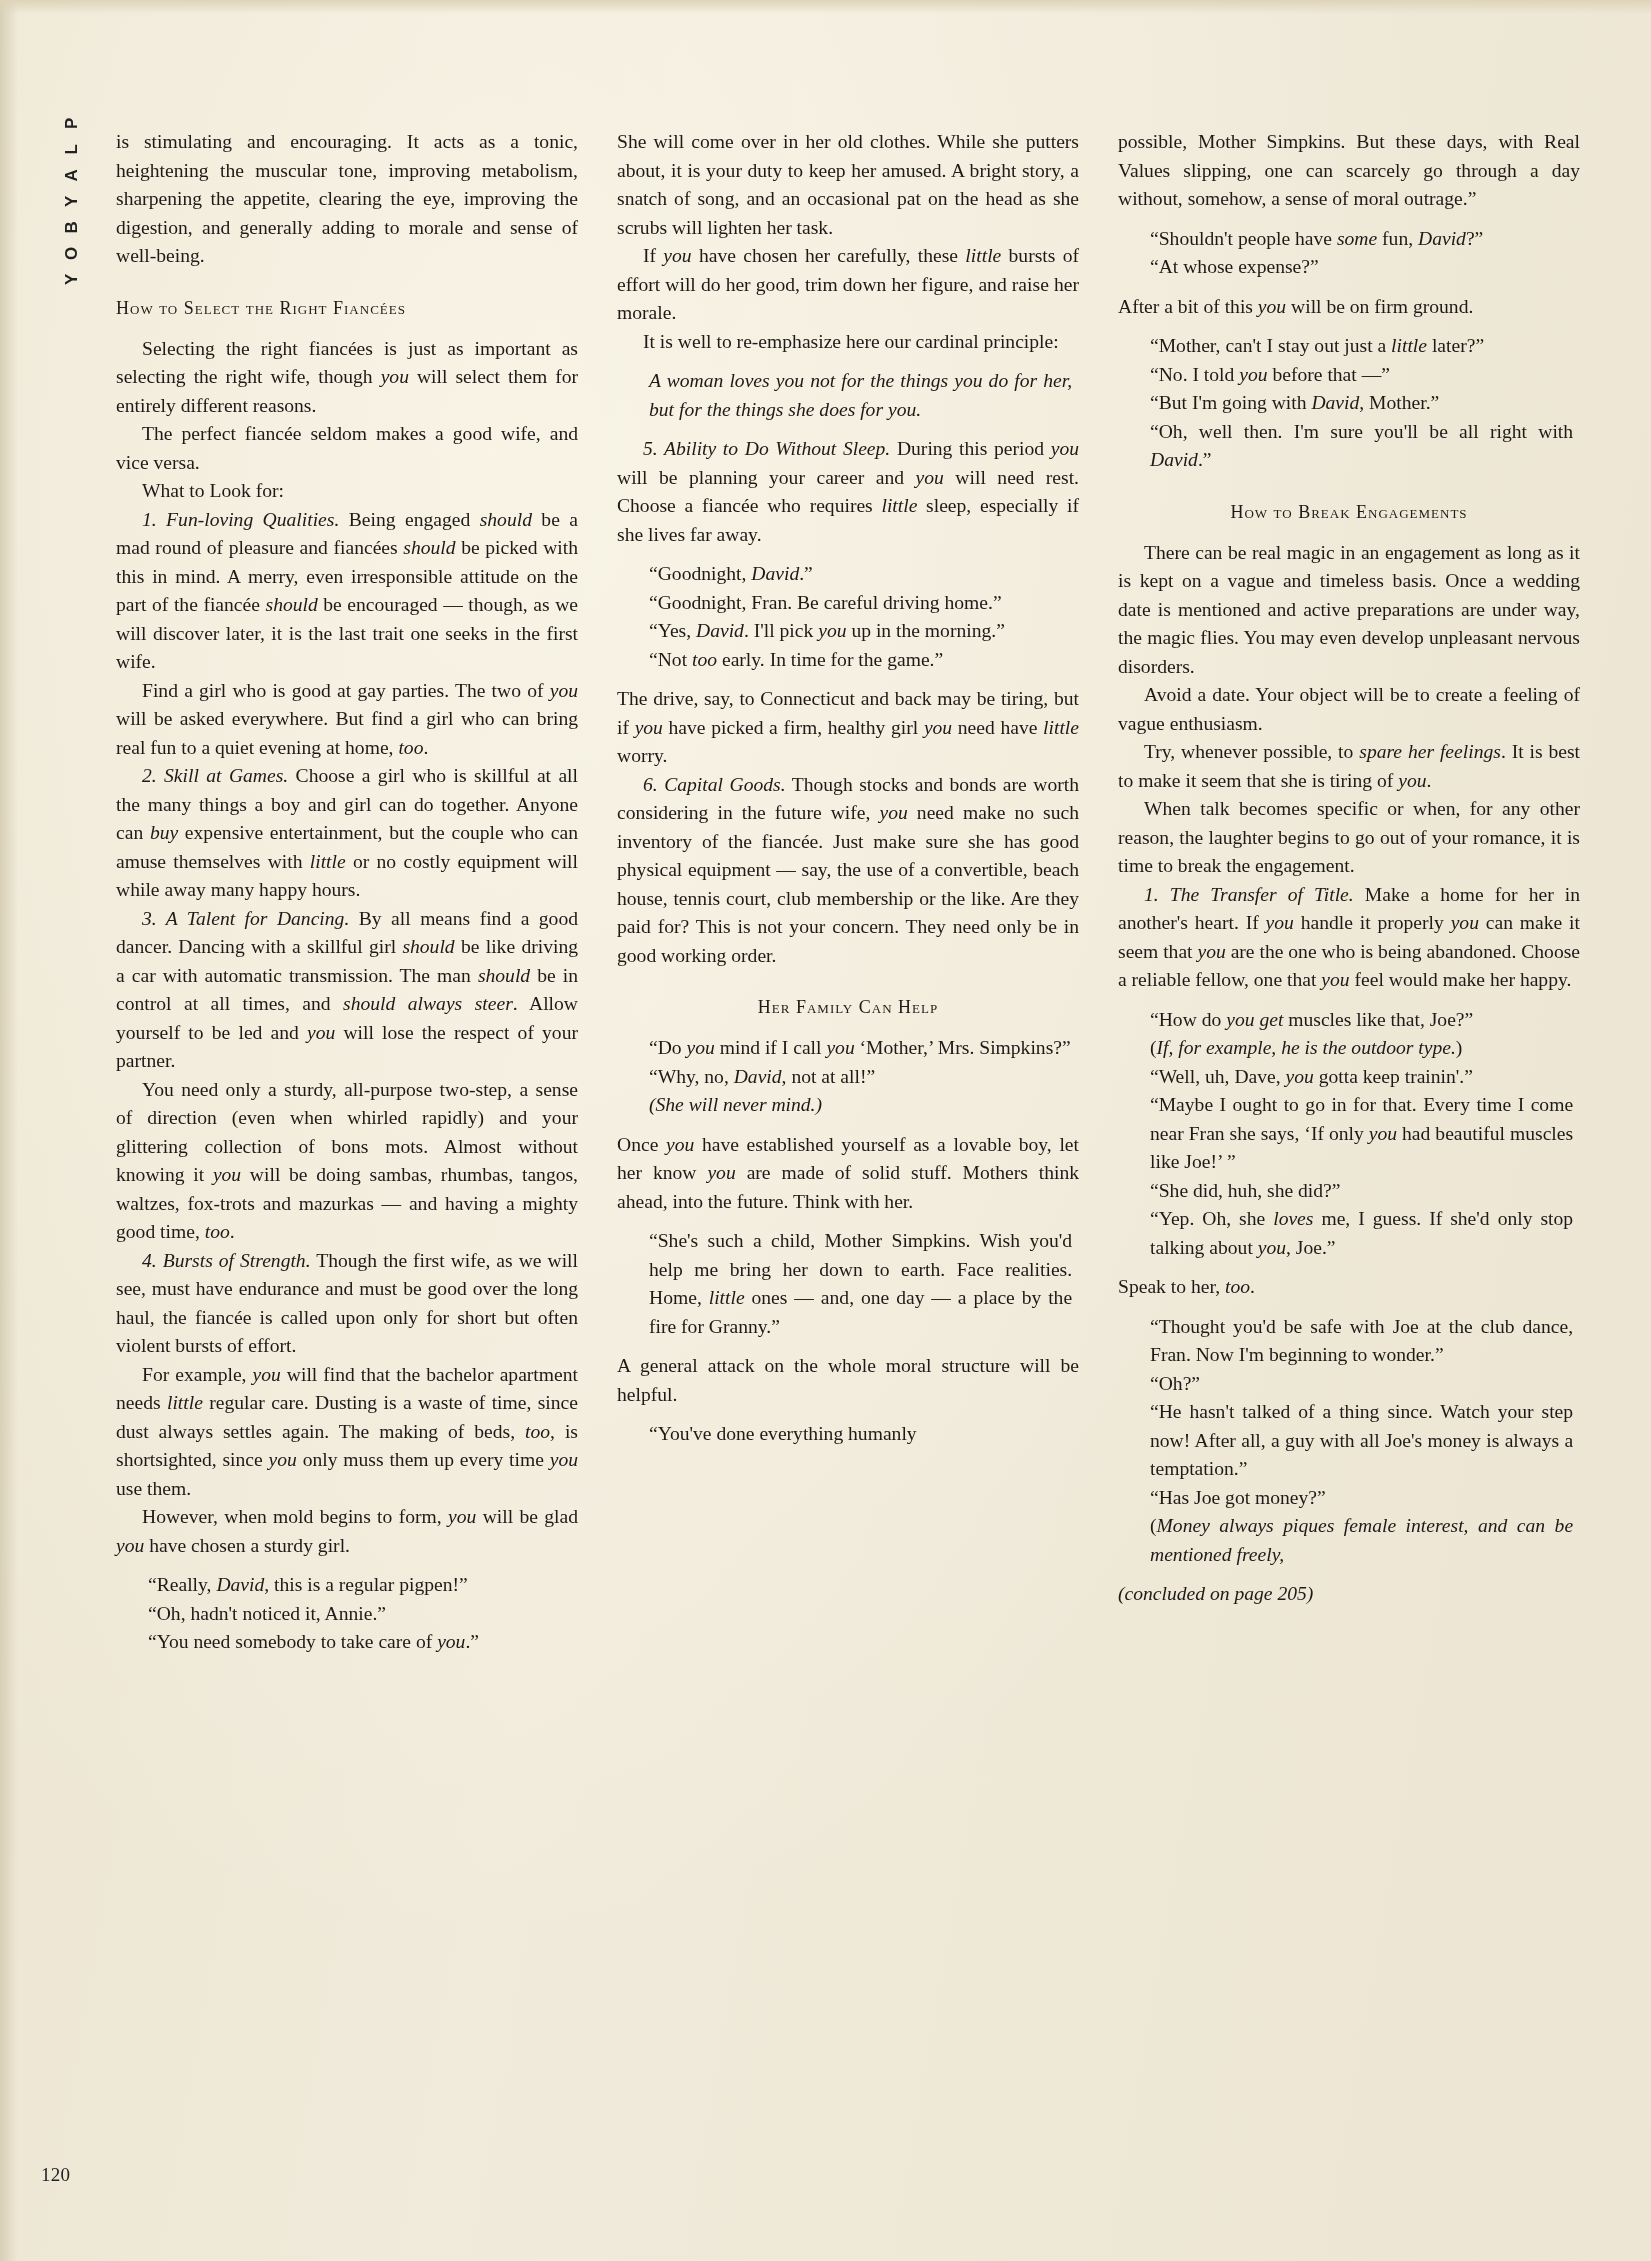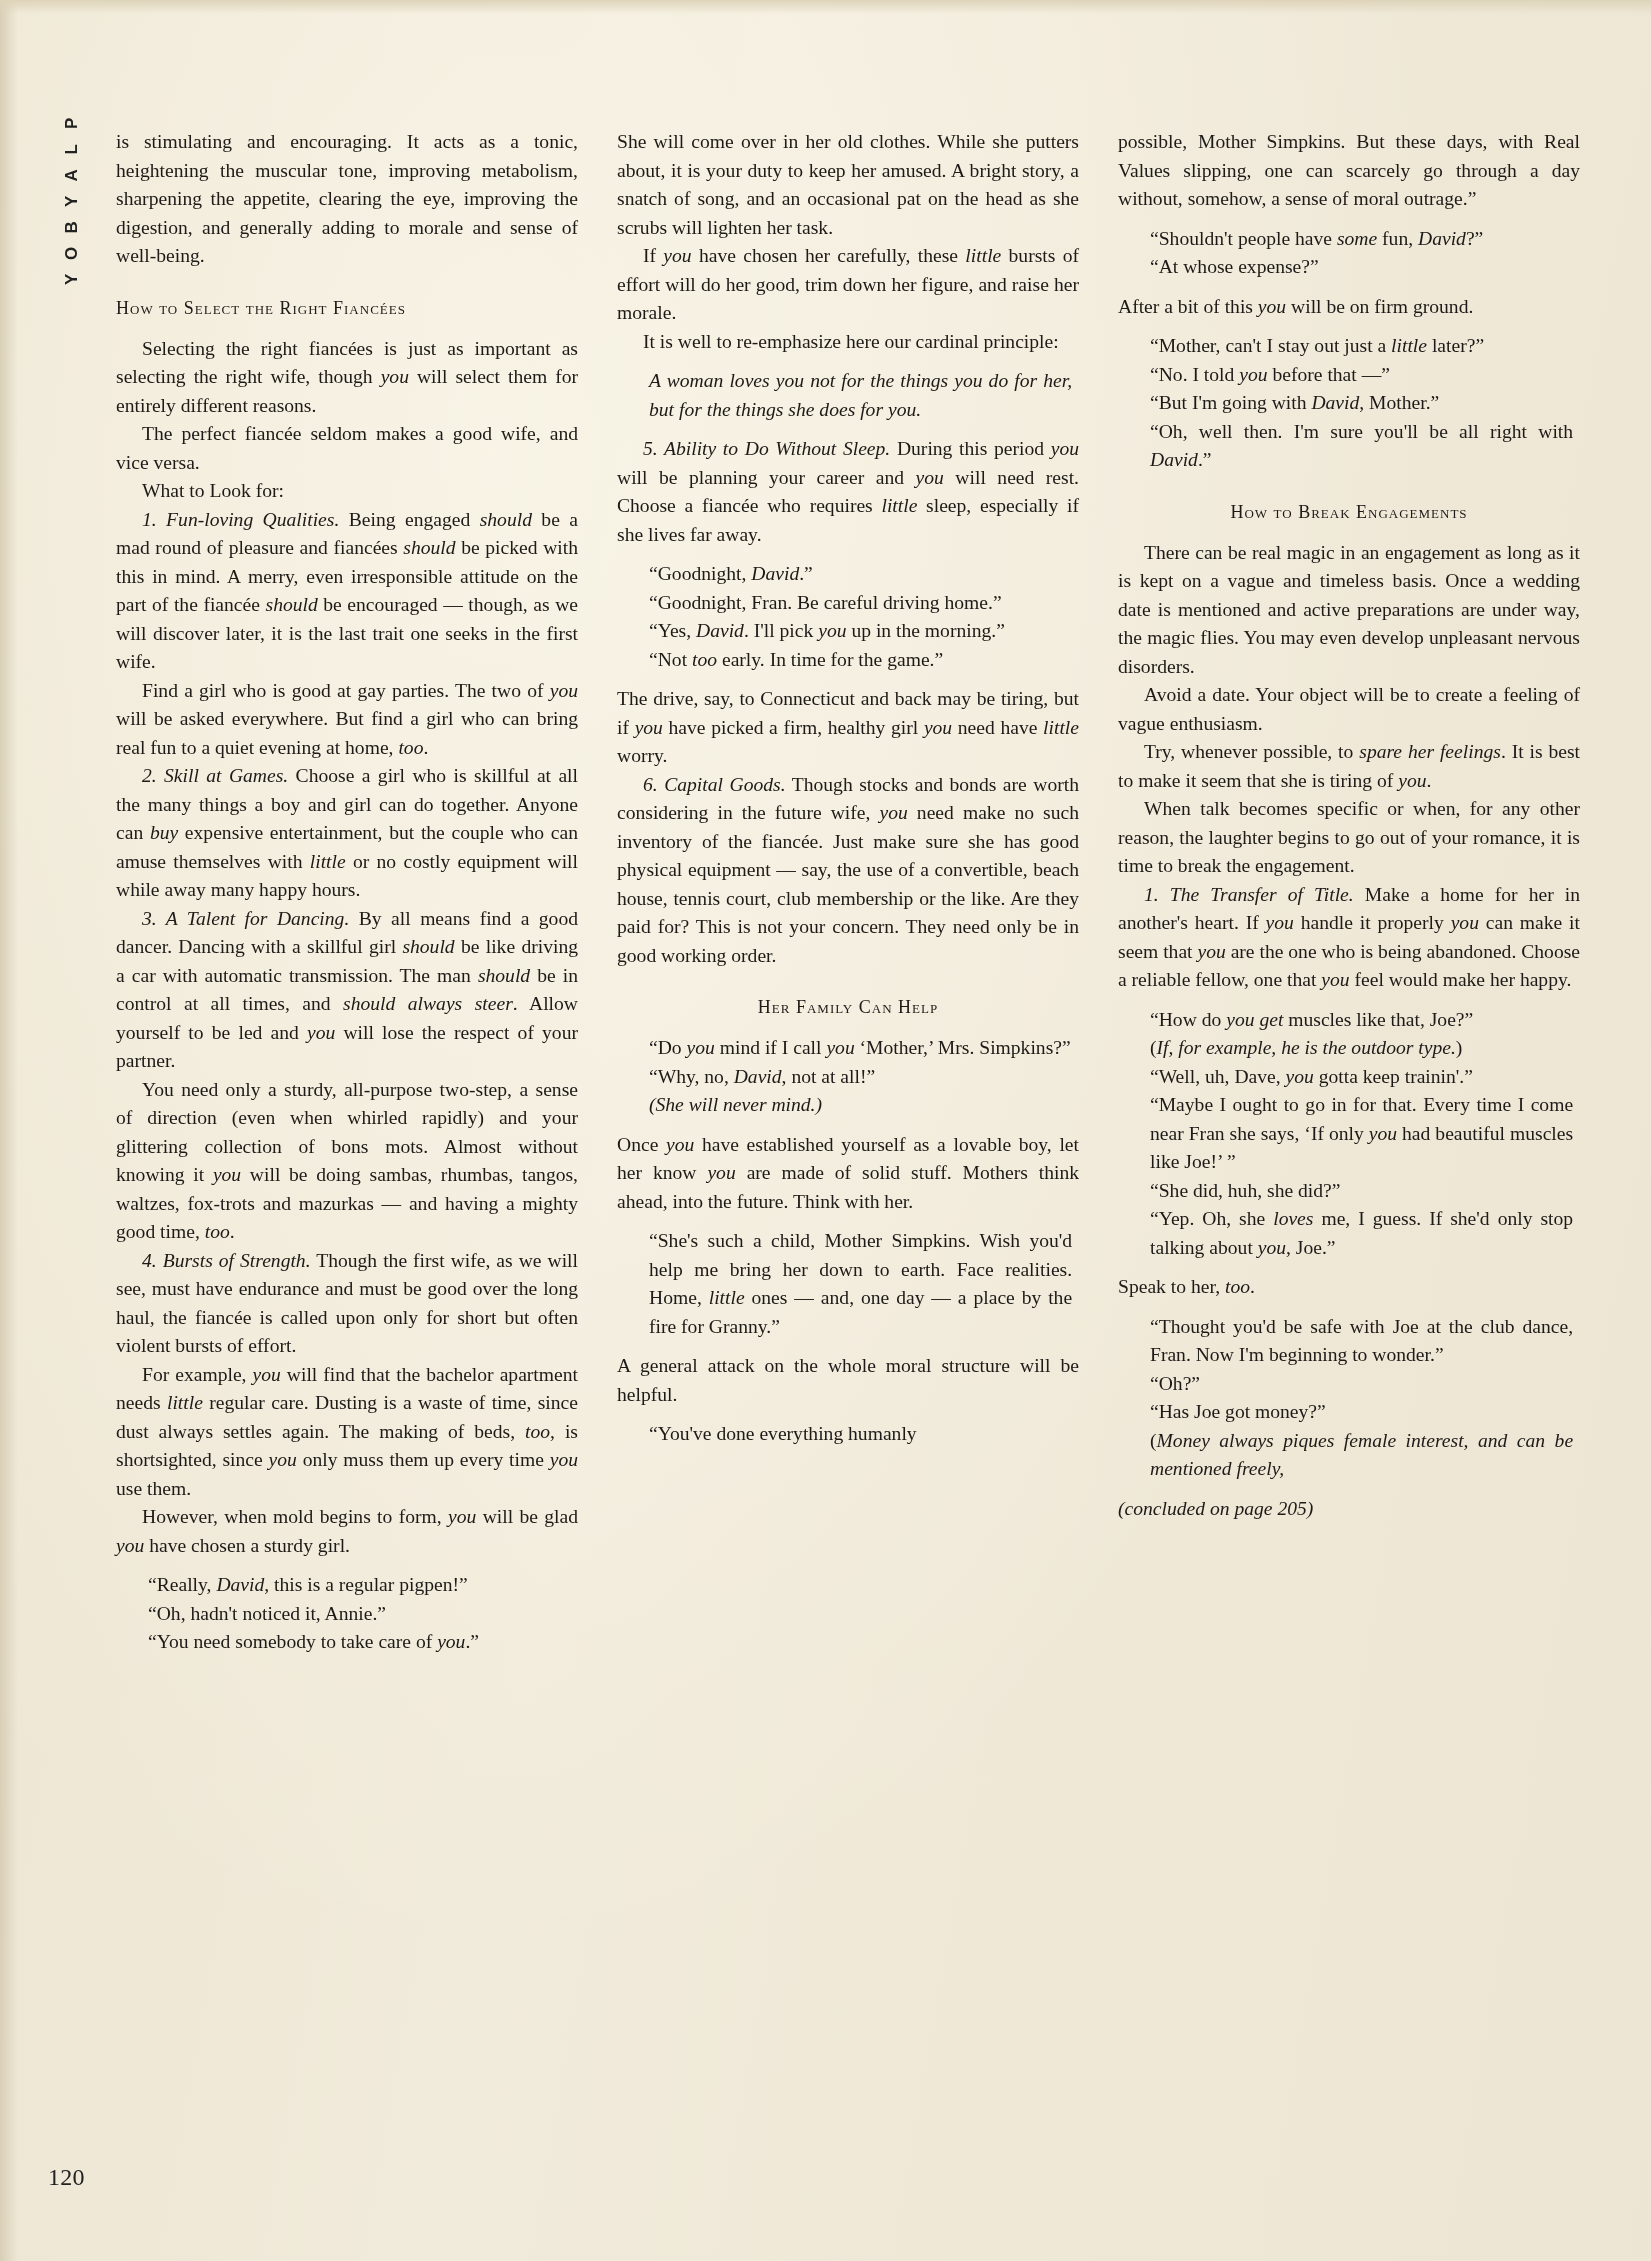--- a/index.html
+++ b/index.html
@@ -59,24 +59,24 @@
     color: #222;
     text-align: center;
   }
   .masthead .ch {
     display: block;
     transform: rotate(-90deg);
   }
 
   .folio {
     position: absolute;
-    left: 48px;
+    left: 41px;
     top: 2164px;
     font-family: "Liberation Serif", serif;
-    font-size: 24px;
+    font-size: 19px;
     color: #222;
     letter-spacing: 0.3px;
   }
 
   .columns {
     position: absolute;
     left: 116px;
     top: 128px;
     width: 1464px;
     height: 2071px;
@@ -227,20 +227,21 @@
           <p>(<i>If, for example, he is the outdoor type.</i>)</p>
           <p>“Well, uh, Dave, <i>you</i> gotta keep trainin'.”</p>
           <p>“Maybe I ought to go in for that. Every time I come near Fran she says, ‘If only <i>you</i> had beautiful muscles like Joe!’ ”</p>
           <p>“She did, huh, she did?”</p>
           <p>“Yep. Oh, she <i>loves</i> me, I guess. If she'd only stop talking about <i>you</i>, Joe.”</p>
         </div>
         <p class="noindent">Speak to her, <i>too</i>.</p>
         <div class="quote">
           <p>“Thought you'd be safe with Joe at the club dance, Fran. Now I'm beginning to wonder.”</p>
           <p>“Oh?”</p>
+          <p>“He hasn't talked of a thing since. Watch your step now! After all, a guy with all Joe's money is always a temptation.”</p>
           <p>“Has Joe got money?”</p>
           <p>(<i>Money always piques female interest, and can be mentioned freely,</i></p>
         </div>
         <p class="concluded">(concluded on page 205)</p>
       </div>
   </div>
 </div>
 
 
 </body></html>

